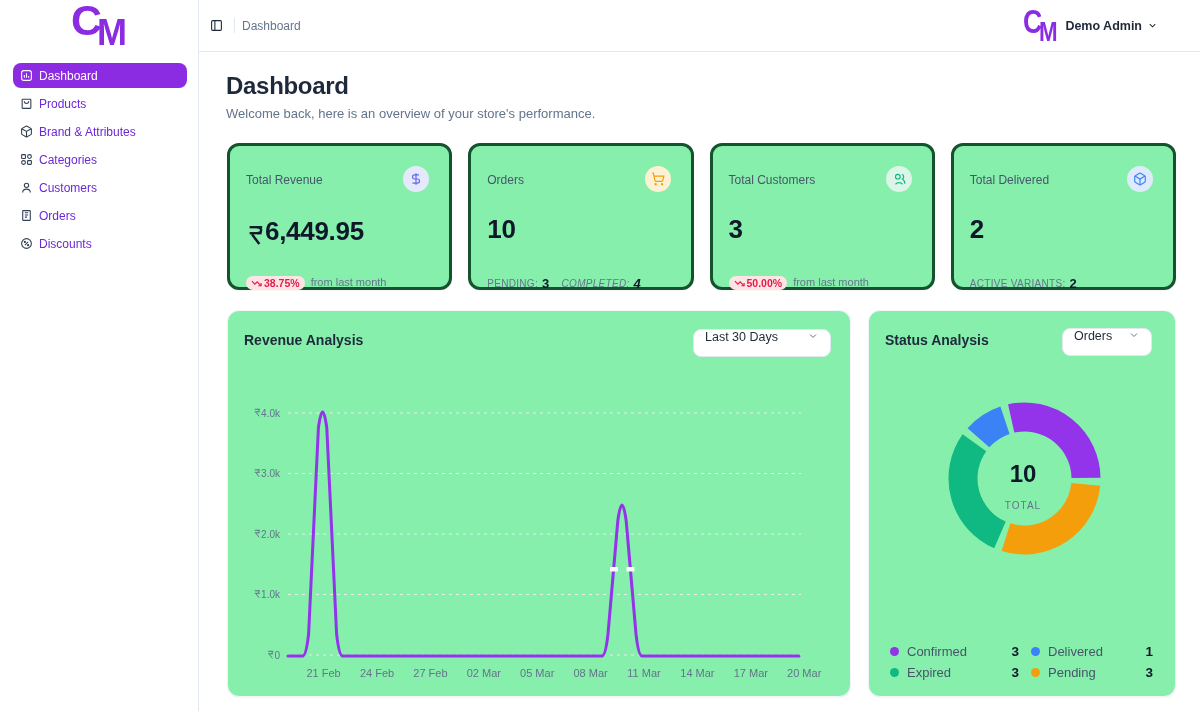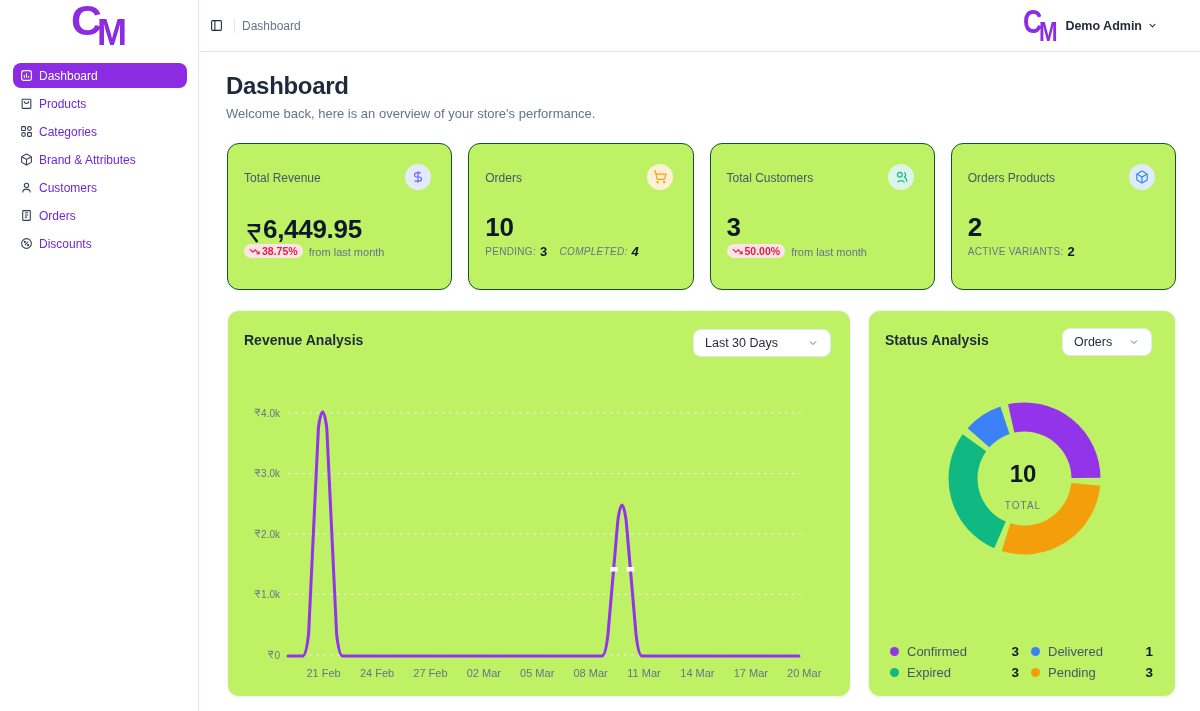--- a/index.html
+++ b/index.html
@@ -22,39 +22,39 @@
 .crumb { font-size:12px; color:#64748b; }
 .tright { margin-left:auto; display:flex; align-items:center; padding-right:42px; }
 .cm-sm { position:relative; width:32px; height:52px; margin-right:8px; }
 .cm-sm .cm { left:-2px; top:6.5px; transform:scale(0.62,0.78); transform-origin:0 0; }
 .uname { font-size:12.5px; color:#1f2937; font-weight:bold; margin-right:5px; }
 .main { position:absolute; left:199px; top:52px; width:1001px; height:659px; background:#fff; }
 h1 { position:absolute; left:27px; top:20px; font-size:24px; font-weight:bold; color:#1e293b; letter-spacing:-0.3px; }
 .sub { position:absolute; left:27px; top:54px; font-size:13px; color:#64748b; }
 .cards { position:absolute; left:28px; top:91px; width:949px; display:grid;
   grid-template-columns:repeat(4,1fr); gap:16px; }
-.card { background:#bef264; border:1px solid #14532d; border-radius:12px; height:147px;
+.card { background:#86efac; border:3px solid #14532d; border-radius:12px; height:147px;
   padding:15px 16px; position:relative; box-shadow:0 1px 2px rgba(0,0,0,0.04); }
 .card .label { font-size:12px; color:#475569; padding-top:12px; }
 .icirc { position:absolute; right:20px; top:20px; width:26px; height:26px; border-radius:50%;
   display:flex; align-items:center; justify-content:center; }
 .val { position:absolute; left:16px; top:68px; font-size:26px; font-weight:bold; color:#0f172a; letter-spacing:-0.3px; }
-.foot { position:absolute; left:16px; top:100px; display:flex; align-items:flex-end; gap:6px; }
+.foot { position:absolute; left:16px; top:130px; display:flex; align-items:flex-start; gap:6px; }
 .pill { display:flex; align-items:center; gap:2px; background:#ffe4e6; color:#e11d48;
   border-radius:999px; padding:0 5px; font-size:10.5px; font-weight:bold; height:14px; }
 .flm { font-size:11px; color:#64748b; }
 .kv { display:flex; align-items:center; gap:4px; font-size:10px; color:#64748b; letter-spacing:0.3px; }
 .kv b { font-size:13px; color:#0f172a; }
 .chartrow { position:absolute; left:28px; top:258px; width:949px; display:grid;
   grid-template-columns:624px 1fr; gap:17px; }
-.panel { background:#bef264; border:1px solid #f1f5f9; border-radius:12px; height:387px;
+.panel { background:#86efac; border:1px solid #f1f5f9; border-radius:12px; height:387px;
   position:relative; box-shadow:0 1px 2px rgba(0,0,0,0.04); }
 .ptitle { position:absolute; left:16px; top:21px; font-size:14px; font-weight:bold; color:#1e293b; }
 .dd { position:absolute; right:19px; top:18px; height:28px; background:#fff; border:1px solid #e2e8f0;
-  border-radius:8px; display:flex; align-items:center; justify-content:space-between;
+  border-radius:8px; display:flex; align-items:flex-start; justify-content:space-between;
   padding:0 11px; font-size:12.5px; color:#1f2937; }
 .donut-center { position:absolute; left:2px; right:0; text-align:center; top:151px; }
 .legend { position:absolute; left:21px; right:22px; bottom:16px; display:grid;
   grid-template-columns:129px 1fr; column-gap:12px; row-gap:5px; }
 .litem { display:flex; align-items:center; font-size:13px; color:#475569; height:16px; }
 .ldot { width:9px; height:9px; border-radius:50%; margin-right:8px; flex:0 0 9px; }
 .litem b { margin-left:auto; color:#0f172a; font-size:13.5px; }
 </style>
 </head>
 <body>
@@ -73,34 +73,34 @@
     </div>
     <div class="mitem">
       <svg viewBox="0 0 24 24" fill="none" stroke="#334155" stroke-width="2">
           <path d="M5 4h14a1 1 0 0 1 1 1v15a1 1 0 0 1-1 1H5a1 1 0 0 1-1-1V5a1 1 0 0 1 1-1Z"></path>
           <path d="M8 8a4 4 0 0 0 8 0"></path>
         </svg>
       Products
     </div>
     <div class="mitem">
       <svg viewBox="0 0 24 24" fill="none" stroke="#334155" stroke-width="2">
+          <path d="M21 8a2 2 0 0 0-1-1.73l-7-4a2 2 0 0 0-2 0l-7 4A2 2 0 0 0 3 8v8a2 2 0 0 0 1 1.73l7 4a2 2 0 0 0 2 0l7-4A2 2 0 0 0 21 16Z"></path>
+          <path d="m3.3 7 8.7 5 8.7-5"></path>
+          <path d="M12 22V12"></path>
+        </svg>
+      Brand &amp; Attributes
+    </div>
+    <div class="mitem">
+      <svg viewBox="0 0 24 24" fill="none" stroke="#334155" stroke-width="2">
           <rect x="3" y="3" width="7" height="7" rx="1"></rect>
           <circle cx="17.5" cy="6.5" r="3.5"></circle>
           <circle cx="6.5" cy="17.5" r="3.5"></circle>
           <rect x="14" y="14" width="7" height="7" rx="1"></rect>
         </svg>
       Categories
-    </div>
-    <div class="mitem">
-      <svg viewBox="0 0 24 24" fill="none" stroke="#334155" stroke-width="2">
-          <path d="M21 8a2 2 0 0 0-1-1.73l-7-4a2 2 0 0 0-2 0l-7 4A2 2 0 0 0 3 8v8a2 2 0 0 0 1 1.73l7 4a2 2 0 0 0 2 0l7-4A2 2 0 0 0 21 16Z"></path>
-          <path d="m3.3 7 8.7 5 8.7-5"></path>
-          <path d="M12 22V12"></path>
-        </svg>
-      Brand &amp; Attributes
     </div>
     <div class="mitem">
       <svg viewBox="0 0 24 24" fill="none" stroke="#334155" stroke-width="2">
           <circle cx="12" cy="8" r="4"></circle>
           <path d="M5 21c0-4 3-6 7-6s7 2 7 6"></path>
         </svg>
       Customers
     </div>
     <div class="mitem">
       <svg viewBox="0 0 24 24" fill="none" stroke="#334155" stroke-width="2">
@@ -206,21 +206,21 @@
           <svg width="11" height="11" viewBox="0 0 24 24" fill="none" stroke="#e11d48" stroke-width="2.5">
               <path d="m22 17-8.5-8.5-5 5L2 7"></path>
               <path d="M16 17h6v-6"></path>
             </svg>
           50.00%
         </div>
         <div class="flm">from last month</div>
       </div>
     </div>
     <div class="card">
-      <div class="label">Orders Products</div>
+      <div class="label">Total Delivered</div>
       <div class="icirc" style="background:#deebfd;">
         <svg width="14" height="14" viewBox="0 0 24 24" fill="none" stroke="#3b82f6" stroke-width="2">
             <path d="M21 8a2 2 0 0 0-1-1.73l-7-4a2 2 0 0 0-2 0l-7 4A2 2 0 0 0 3 8v8a2 2 0 0 0 1 1.73l7 4a2 2 0 0 0 2 0l7-4A2 2 0 0 0 21 16Z"></path>
             <path d="m3.3 7 8.7 5 8.7-5"></path>
             <path d="M12 22V12"></path>
           </svg>
       </div>
       <div class="val">2</div>
       <div class="foot">
         <div class="kv">ACTIVE VARIANTS: <b>2</b></div>

